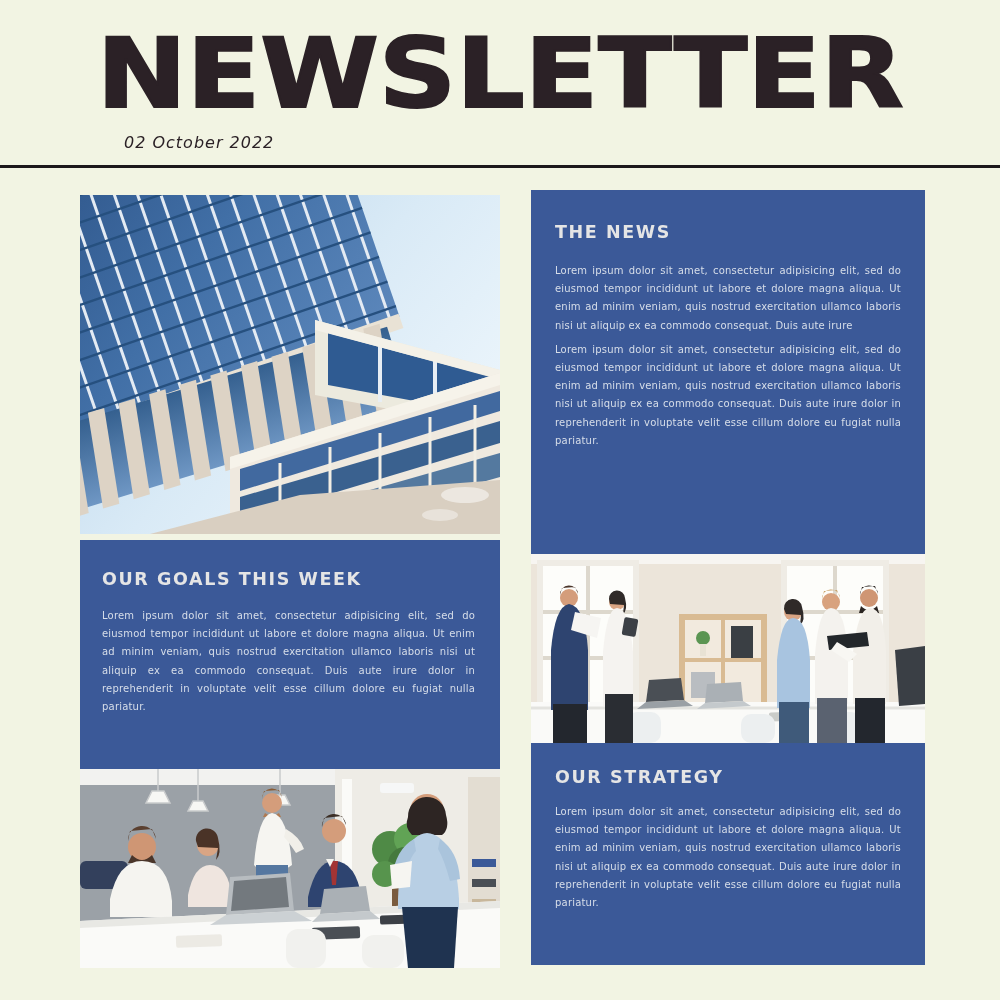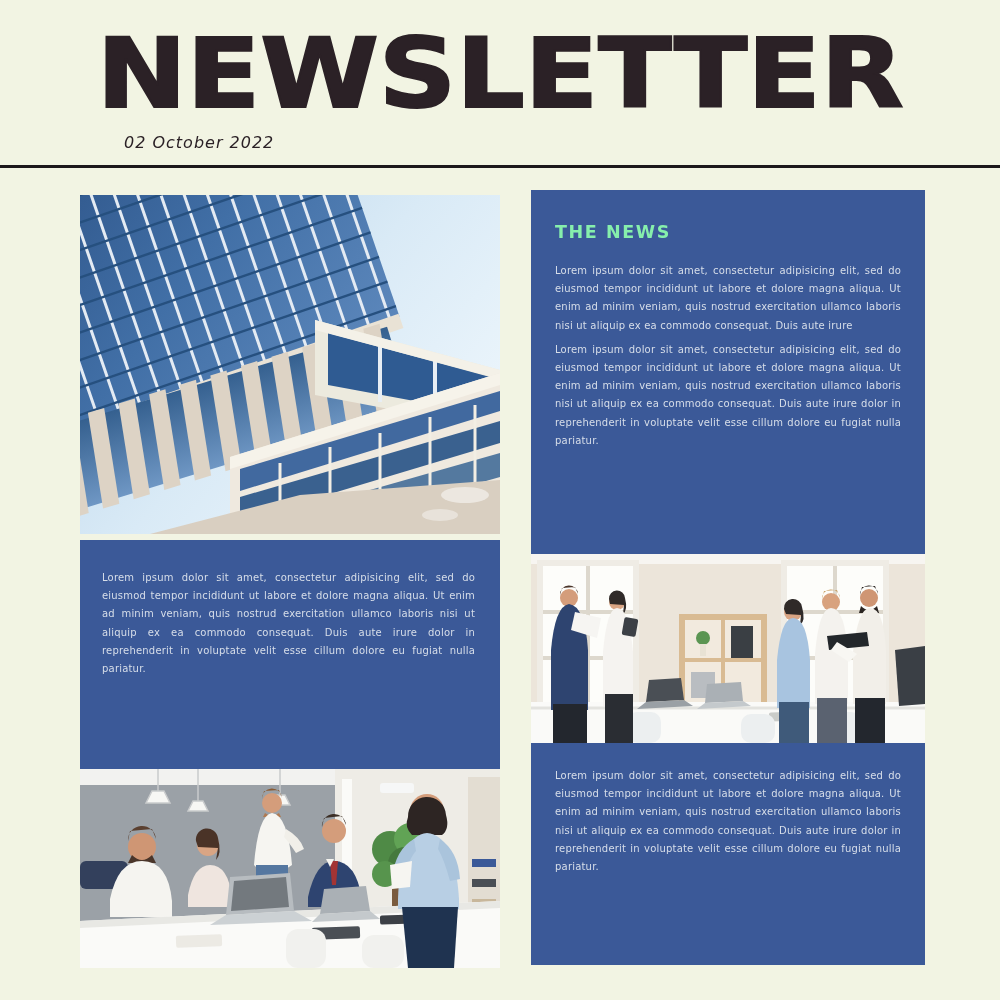--- a/index.html
+++ b/index.html
@@ -34,21 +34,21 @@
   .header-rule{
     position:absolute;left:0;top:165px;width:1000px;height:3px;
     background:#1c181a;
   }
   
   .panel{
     position:absolute;background:#3b5998;color:#d7dee9;
     box-sizing:border-box;overflow:hidden;
   }
   .panel h2{
-    margin:0 0 18px 0;color:#86efac;
+    margin:0 0 18px 0;color:#e5e5e5;
     font-size:17.5px;font-weight:bold;letter-spacing:1.6px;
   }
   .panel p{
     margin:0 0 6px 0;
     font-size:10px;line-height:18.2px;letter-spacing:.2px;
     text-align:justify;
   }
   #panel-goals{left:80px;top:540px;width:420px;height:229px;padding:29px 25px 0 22px;}
   #panel-news{left:531px;top:190px;width:394px;height:364px;padding:32px 24px 0 24px;}
   #panel-news h2{margin-bottom:20px;}
@@ -143,20 +143,21 @@
         <polygon points="150,262 420,178 420,190 150,274" fill="#f6f3ea"></polygon>
       </g>
 
       <polygon points="70,339 220,300 420,285 420,339" fill="#d9cfc1"></polygon>
       <ellipse cx="385" cy="300" rx="24" ry="8" fill="#ffffff" opacity="0.5"></ellipse>
       <ellipse cx="360" cy="320" rx="18" ry="6" fill="#ffffff" opacity="0.4"></ellipse>
     </svg>
   </figure>
 
   <article class="panel" id="panel-goals">
+    <h2>OUR GOALS THIS WEEK</h2>
     <p>Lorem ipsum dolor sit amet, consectetur adipisicing elit, sed do eiusmod tempor incididunt ut labore et dolore magna aliqua. Ut enim ad minim veniam, quis nostrud exercitation ullamco laboris nisi ut aliquip ex ea commodo consequat. Duis aute irure dolor in reprehenderit in voluptate velit esse cillum dolore eu fugiat nulla pariatur.</p>
   </article>
 
   <figure class="photo" id="photo-team">
     <svg width="420" height="199" viewBox="0 0 420 199" preserveAspectRatio="none">
       <rect x="0" y="0" width="420" height="199" fill="#9ba1a7"></rect>
       <rect x="0" y="0" width="420" height="16" fill="#f2f2f0"></rect>
       <rect x="255" y="0" width="165" height="199" fill="#eeece6"></rect>
       <rect x="262" y="10" width="10" height="120" fill="#fbfbf8"></rect>
       <rect x="388" y="8" width="32" height="191" fill="#e3ddd2"></rect>
@@ -324,16 +325,17 @@
         <rect x="324" y="144" width="30" height="45" fill="#23272e"></rect>
         <polygon points="296,82 336,78 338,92 298,96" fill="#23272b"></polygon>
         <polygon points="306,88 326,100 318,108 300,96" fill="#f8f7f3"></polygon>
       </g>
 
       <polygon points="364,96 394,92 394,150 368,152" fill="#3a3f45"></polygon>
     </svg>
   </figure>
 
   <article class="panel" id="panel-strategy">
+    <h2>OUR STRATEGY</h2>
     <p>Lorem ipsum dolor sit amet, consectetur adipisicing elit, sed do eiusmod tempor incididunt ut labore et dolore magna aliqua. Ut enim ad minim veniam, quis nostrud exercitation ullamco laboris nisi ut aliquip ex ea commodo consequat. Duis aute irure dolor in reprehenderit in voluptate velit esse cillum dolore eu fugiat nulla pariatur.</p>
   </article>
 
 </div>
 
 </body></html>

